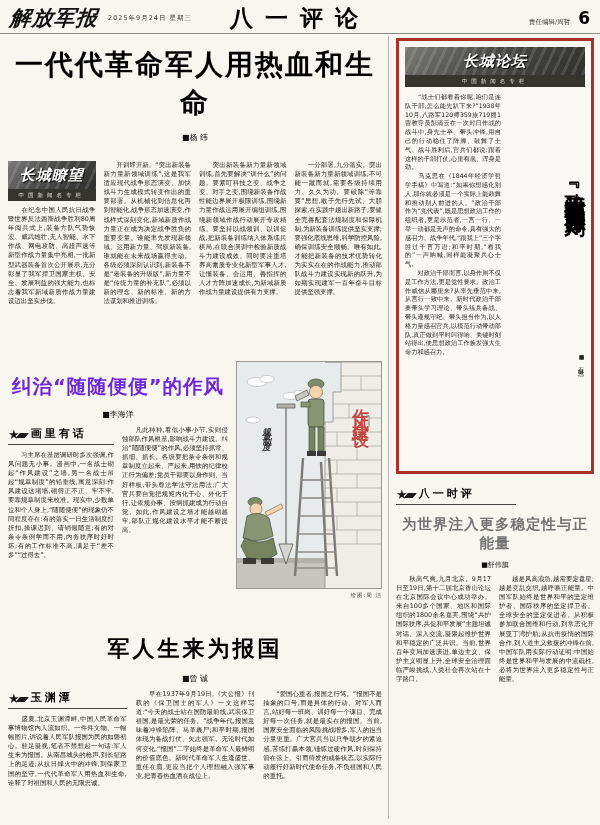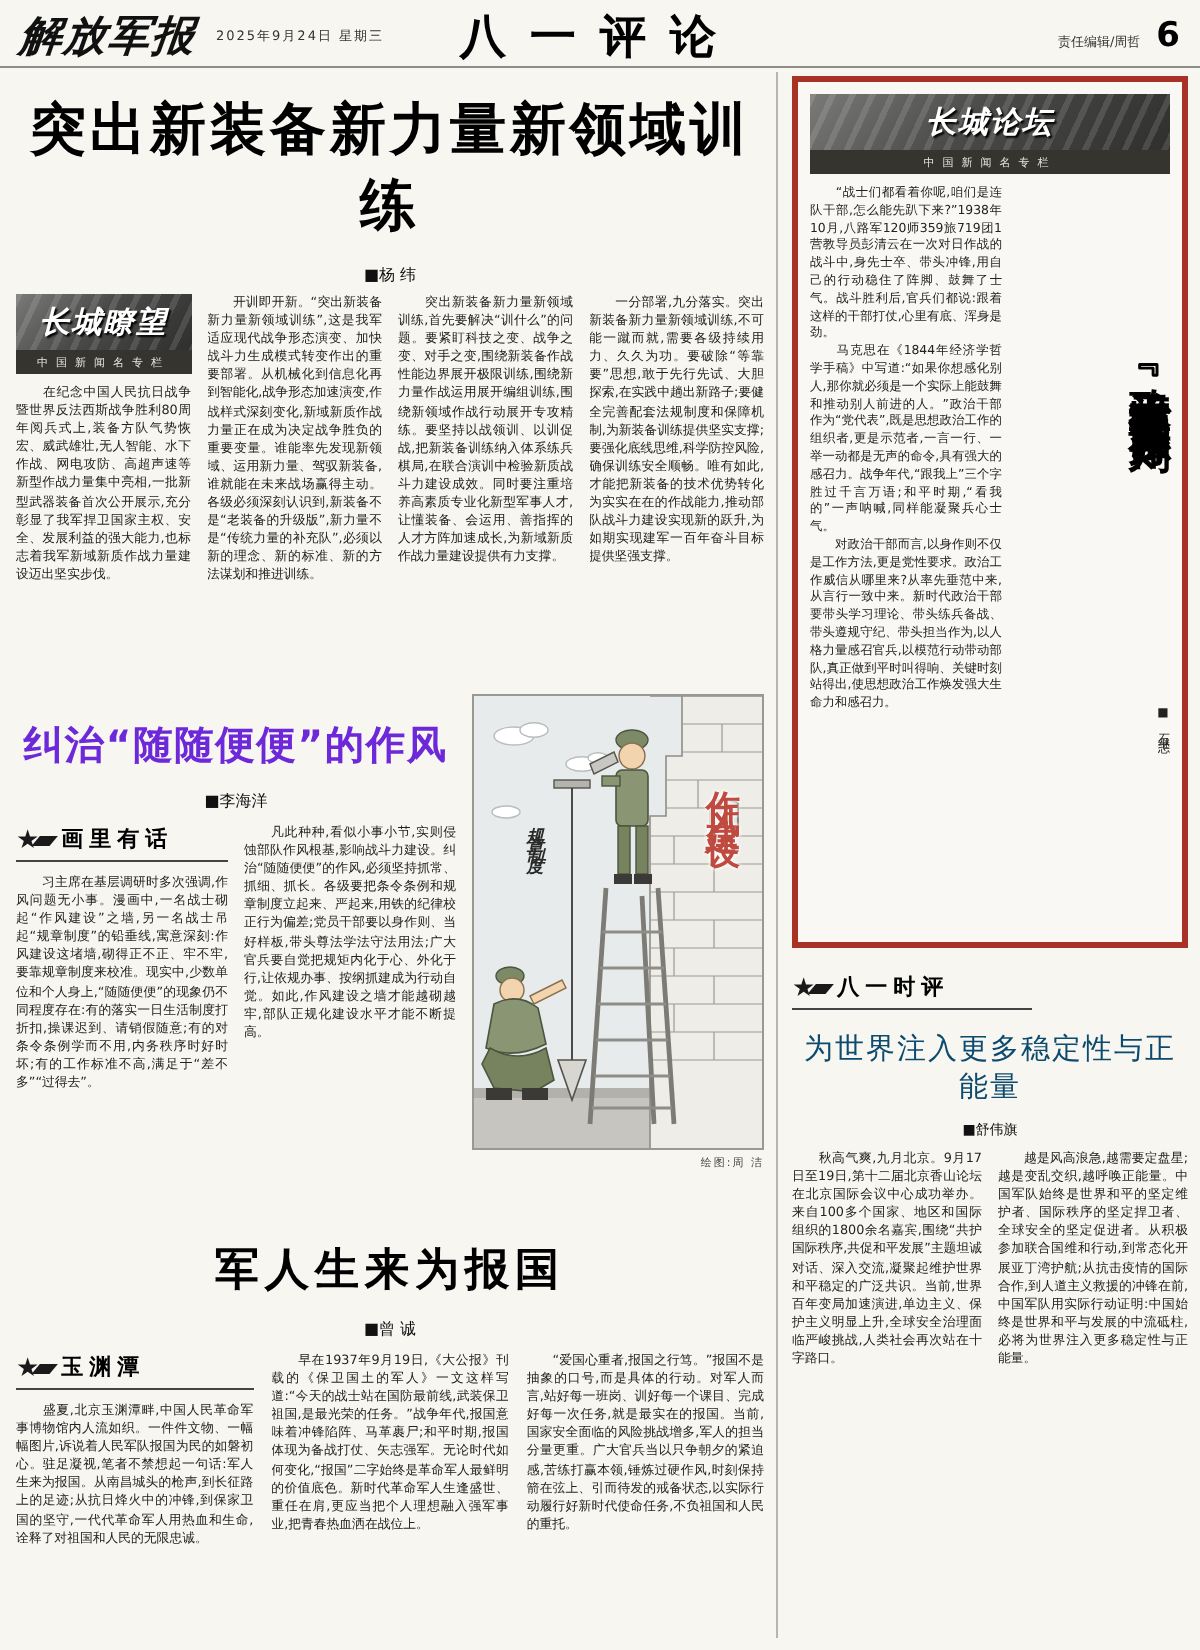--- a/index.html
+++ b/index.html
@@ -20,21 +20,21 @@
   
   .left-region { position:absolute; left:8px; top:36px; width:374px; bottom:6px; }
   .right-region { position:absolute; left:388px; top:36px; width:206px; bottom:6px; border-left:1px solid #b7b5b0; padding-left:7px; }
 
   
   .body-text { font-size:6.4px; line-height:1.42; text-align:justify; color:#222; white-space:pre-line; overflow:hidden; }
   .byline { text-align:center; font-size:8px; color:#111; }
 
   
   .main-headline { margin-top:10px; text-align:center; font-size:28px; font-weight:bold; letter-spacing:2px; color:#000; }
-  .main-byline { margin:10px 0 4px; }
+  .main-byline { margin:10px 0 18px; }
   .article1-cols { display:flex; gap:8px; height:188px; margin-top:4px; }
   .article1-cols .col { flex:1; }
 
   .gw-logo { margin-bottom:5px; }
   .gw-banner { height:28px; background:linear-gradient(135deg,#7a7a78 0%,#4a4a48 45%,#2f2f2e 100%); display:flex; align-items:center; justify-content:center; position:relative; overflow:hidden; }
   .gw-banner:before { content:""; position:absolute; inset:0; background:repeating-linear-gradient(115deg,rgba(255,255,255,.12) 0 3px,transparent 3px 9px); }
   .gw-title { position:relative; color:#fff; font-weight:bold; font-style:italic; font-size:15px; letter-spacing:1px; text-shadow:1px 1px 1px #000; }
   .gw-subbar { height:12px; background:#35342f; color:#e8e6de; font-size:5.5px; letter-spacing:4px; display:flex; align-items:center; justify-content:center; }
 
   
@@ -67,21 +67,21 @@
   .forum-box { margin-top:2px; border:3px solid #a93226; padding:6px 6px 4px; height:436px; background:#f9f8f4; }
   .forum-content { display:flex; margin-top:6px; height:356px; }
   .forum-text { width:96px; font-size:6.2px; }
   .forum-vert { flex:1; position:relative; display:flex; justify-content:center; writing-mode:vertical-rl; }
   .vert-headline { font-size:21px; font-weight:bold; letter-spacing:2px; color:#000; line-height:1; }
   .vert-byline { font-size:6px; color:#222; padding-top:150px; margin-left:4px; letter-spacing:2px; }
 
   
   .times { margin-top:12px; }
   .times .label-row { width:120px; }
-  .tc-headline { text-align:center; font-size:14.5px; font-weight:normal; letter-spacing:1px; margin-top:10px; color:#0c4a6e; }
+  .tc-headline { text-align:center; font-size:14.5px; font-weight:bold; letter-spacing:1px; margin-top:10px; color:#737373; }
   .tc-byline { font-size:7px; margin:7px 0 5px; }
   .tc-cols { display:flex; gap:8px; height:252px; }
   .tc-cols .col { flex:1; }
 </style>
 </head>
 <body>
 
 <div class="page">
 
   <div class="header">
@@ -90,21 +90,21 @@
     <span class="section-title">八一评论</span>
     <span class="header-right">
       <span class="editor-credit">责任编辑/周哲</span>
       <span class="page-number">6</span>
     </span>
   </div>
   <div class="header-rule"></div>
 
   <div class="left-region">
 
-    <div class="main-headline">突出新装备新力量新领域训练</div>
+    <div class="main-headline">一代代革命军人用热血和生命</div>
     <div class="byline main-byline">■杨  纬</div>
     <div class="article1-cols">
       <div class="col">
         <div class="gw-logo">
           <div class="gw-banner">
               <span class="gw-title">长城瞭望</span>
             </div>
           <div class="gw-subbar">中国新闻名专栏</div>
         </div>
         <div class="body-text" style="height:126px">　　在纪念中国人民抗日战争暨世界反法西斯战争胜利80周年阅兵式上,装备方队气势恢宏、威武雄壮,无人智能、水下作战、网电攻防、高超声速等新型作战力量集中亮相,一批新型武器装备首次公开展示,充分彰显了我军捍卫国家主权、安全、发展利益的强大能力,也标志着我军新域新质作战力量建设迈出坚实步伐。</div>

